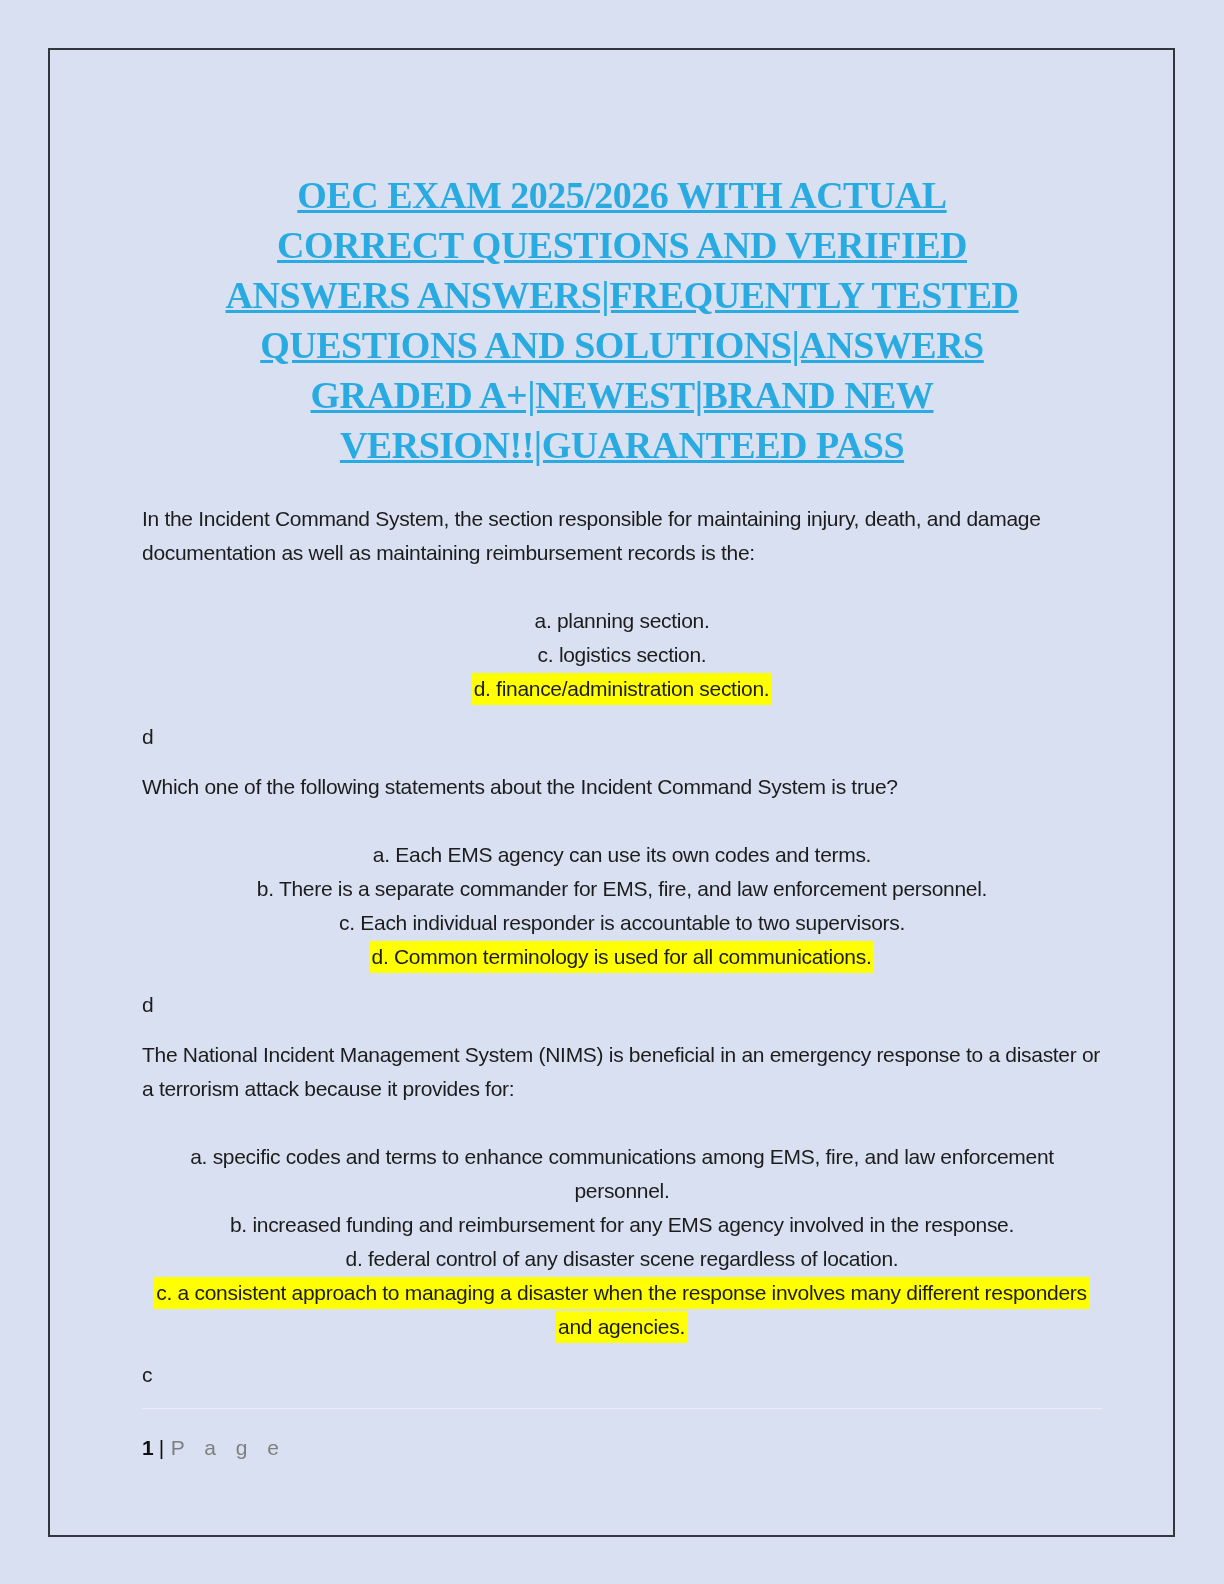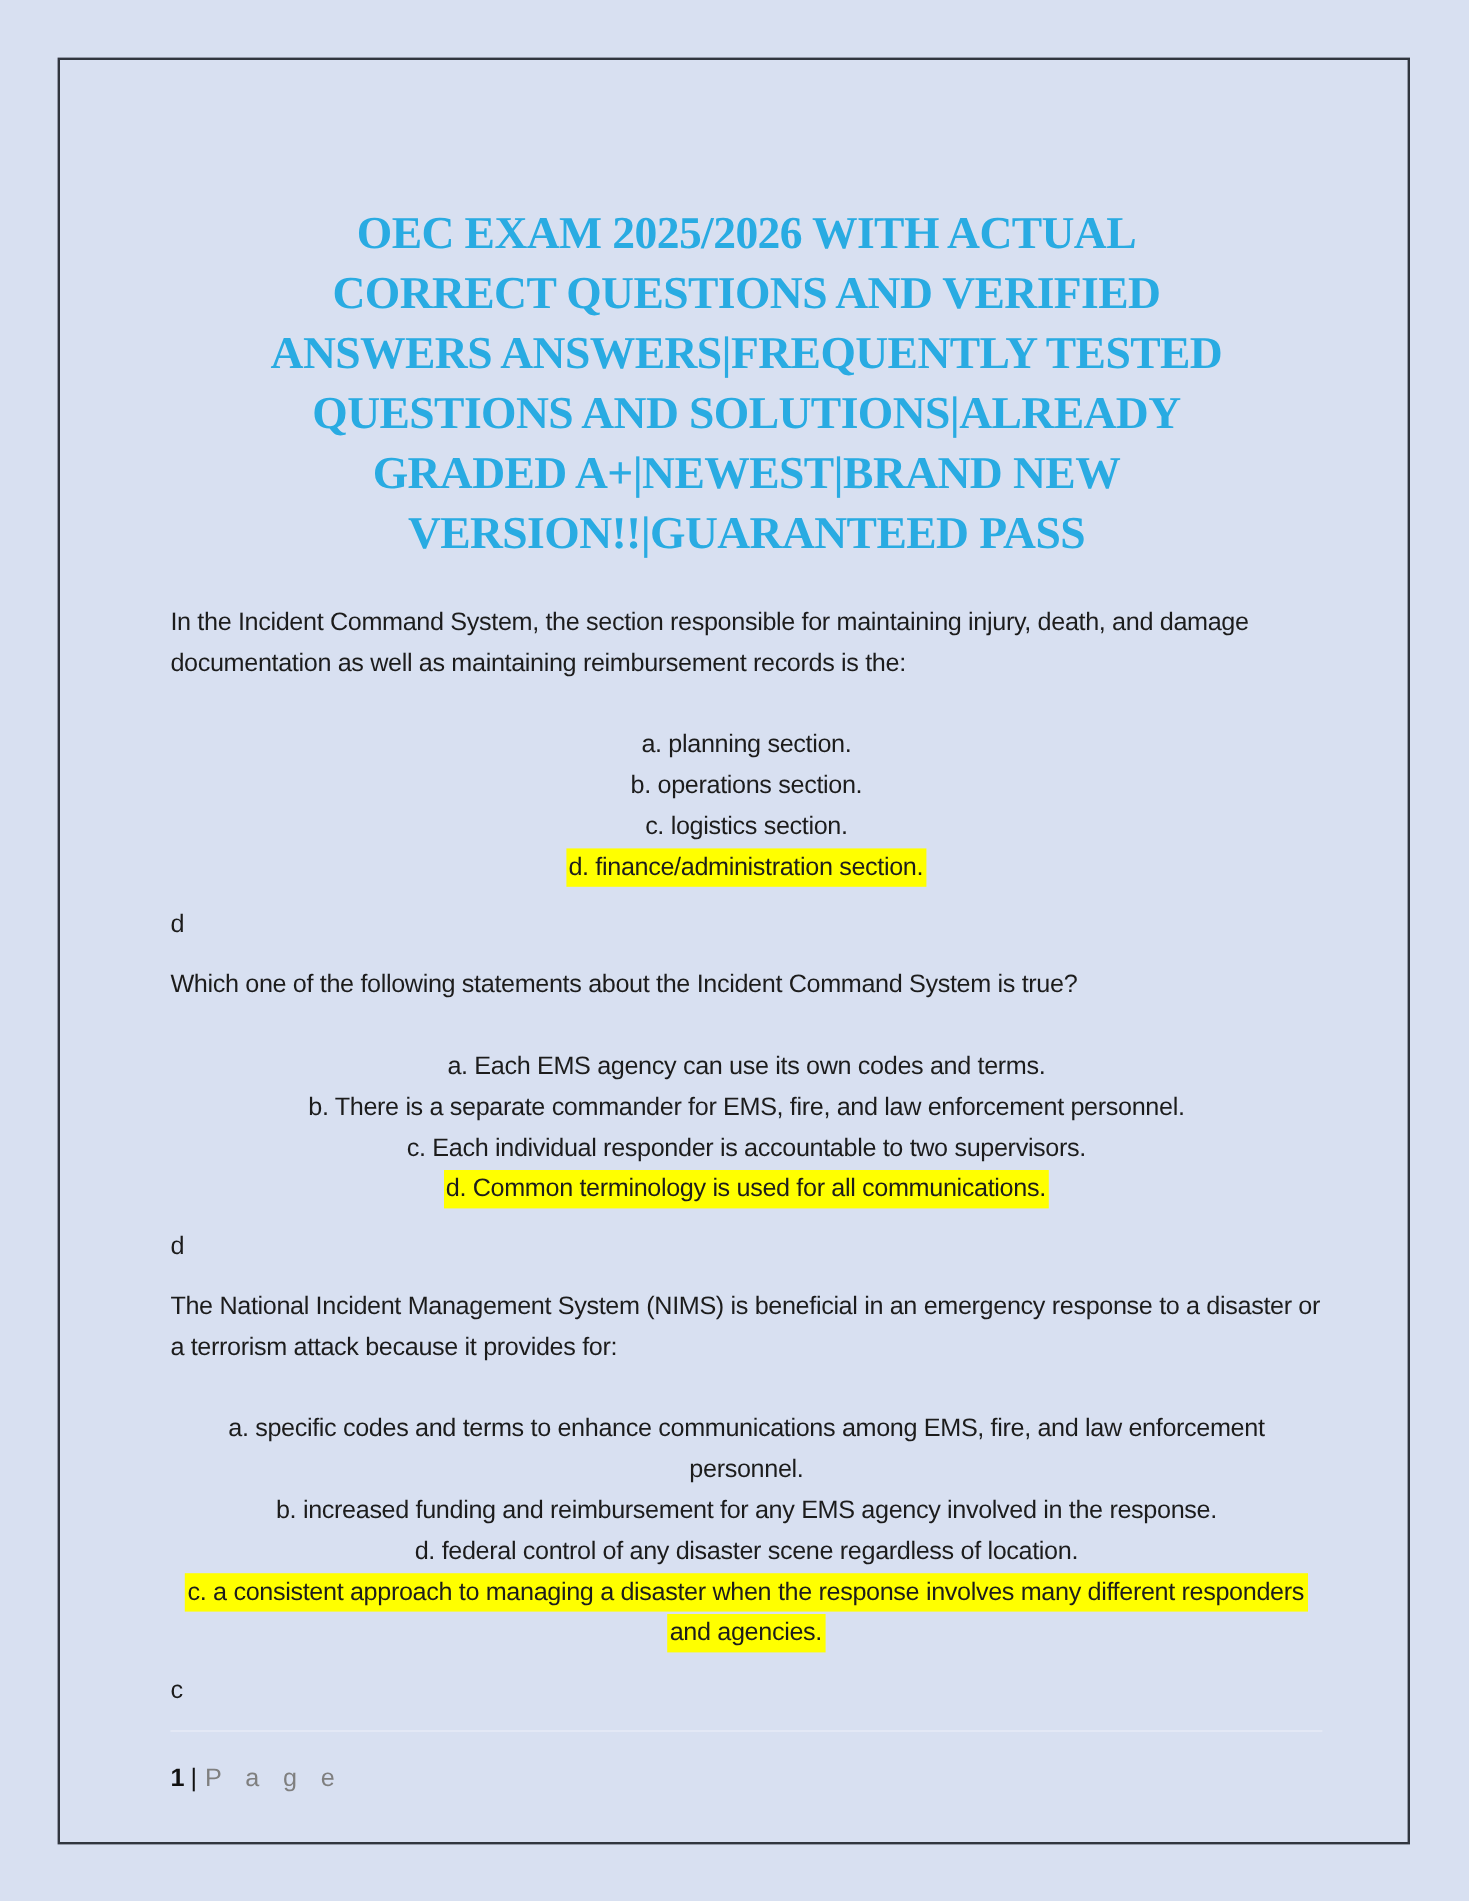--- a/index.html
+++ b/index.html
@@ -29,20 +29,21 @@
   }
   .doc-title {
     margin-top: 170px;
     text-align: center;
     font-family: "Liberation Serif", serif;
     font-weight: bold;
     font-size: 38px;
     line-height: 50px;
     color: #29abe2;
     letter-spacing: -0.5px;
+    text-decoration: underline;
   }
   .doc-title .tline { white-space: nowrap; }
   .body-text {
     margin-top: 32px;
     font-size: 21px;
     line-height: 34px;
     letter-spacing: -0.3px;
     color: #1c1c1c;
   }
   .q    { margin: 0 0 34px 0; }
@@ -71,31 +72,30 @@
 <body>
 
 <div class="page-border"></div>
 
 <div class="content">
 
   <div class="doc-title">
     <div class="tline">OEC EXAM 2025/2026 WITH ACTUAL</div>
     <div class="tline">CORRECT QUESTIONS AND VERIFIED</div>
     <div class="tline">ANSWERS ANSWERS|FREQUENTLY TESTED</div>
-    <div class="tline">QUESTIONS AND SOLUTIONS|ALREADY</div>
+    <div class="tline">QUESTIONS AND SOLUTIONS|ANSWERS</div>
     <div class="tline">GRADED A+|NEWEST|BRAND NEW</div>
     <div class="tline">VERSION!!|GUARANTEED PASS</div>
   </div>
 
   <div class="body-text">
 
     <div class="q">In the Incident Command System, the section responsible for maintaining injury, death, and damage documentation as well as maintaining reimbursement records is the:</div>
     <div class="opts">
       <div class="opt"><span>a. planning section.</span></div>
-      <div class="opt"><span>b. operations section.</span></div>
       <div class="opt"><span>c. logistics section.</span></div>
       <div class="opt"><span class="hl">d. finance/administration section.</span></div>
     </div>
     <div class="ans">d</div>
 
     <div class="q">Which one of the following statements about the Incident Command System is true?</div>
     <div class="opts">
       <div class="opt"><span>a. Each EMS agency can use its own codes and terms.</span></div>
       <div class="opt"><span>b. There is a separate commander for EMS, fire, and law enforcement personnel.</span></div>
       <div class="opt"><span>c. Each individual responder is accountable to two supervisors.</span></div>

